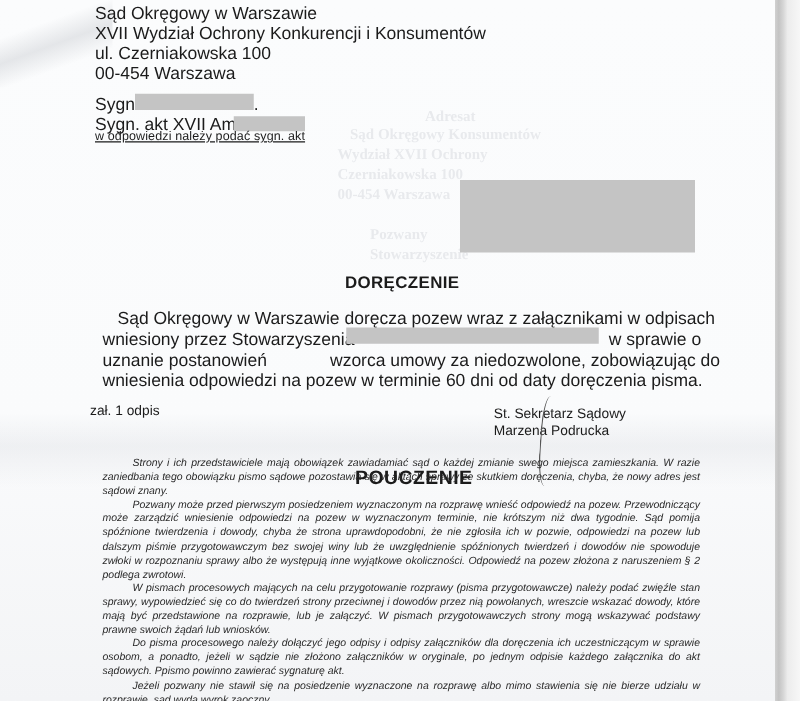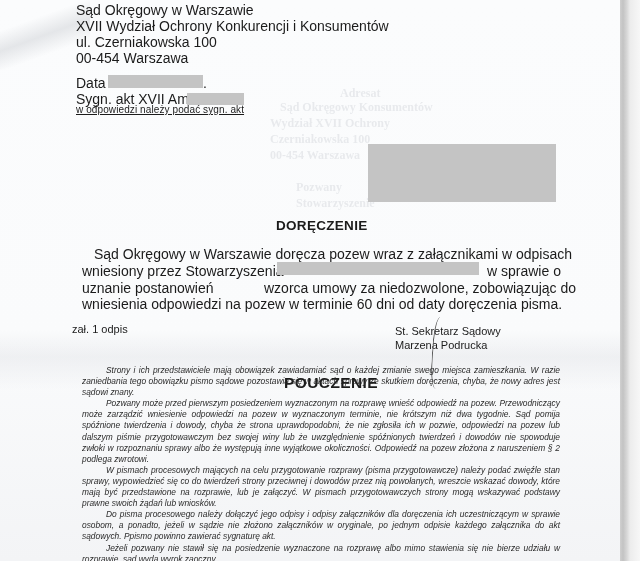--- a/index.html
+++ b/index.html
@@ -61,21 +61,21 @@
   <div class="ghost" style="left:270px;top:132px;">Czerniakowska 100</div>
   <div class="ghost" style="left:270px;top:148px;">00-454 Warszawa</div>
   <div class="ghost" style="left:296px;top:180px;">Pozwany</div>
   <div class="ghost" style="left:296px;top:196px;">Stowarzyszenie</div>
 
   <div class="abs hdr" style="left:76px;top:2px;">Sąd Okręgowy w Warszawie</div>
   <div class="abs hdr" style="left:76px;top:18px;">XVII Wydział Ochrony Konkurencji i Konsumentów</div>
   <div class="abs hdr" style="left:76px;top:34px;">ul. Czerniakowska 100</div>
   <div class="abs hdr" style="left:76px;top:50px;">00-454 Warszawa</div>
 
-  <div class="abs hdr" style="left:76px;top:75px;">Data</div>
+  <div class="abs hdr" style="left:76px;top:75px;">Sygn</div>
   <div class="redact" style="left:108px;top:75px;width:95px;height:13px;"></div>
   <div class="abs hdr" style="left:203px;top:75px;">.</div>
 
   <div class="abs hdr" style="left:76px;top:91px;">Sygn. akt XVII AmC</div>
   <div class="redact" style="left:187px;top:93px;width:57px;height:12px;"></div>
   <div class="abs underline-small" style="left:76px;top:104px;">w  odpowiedzi  należy  podać sygn. akt</div>
 
   <div class="redact" style="left:368px;top:144px;width:188px;height:58px;"></div>
 
   <div class="abs title" style="left:276px;top:218px;">DORĘCZENIE</div>

